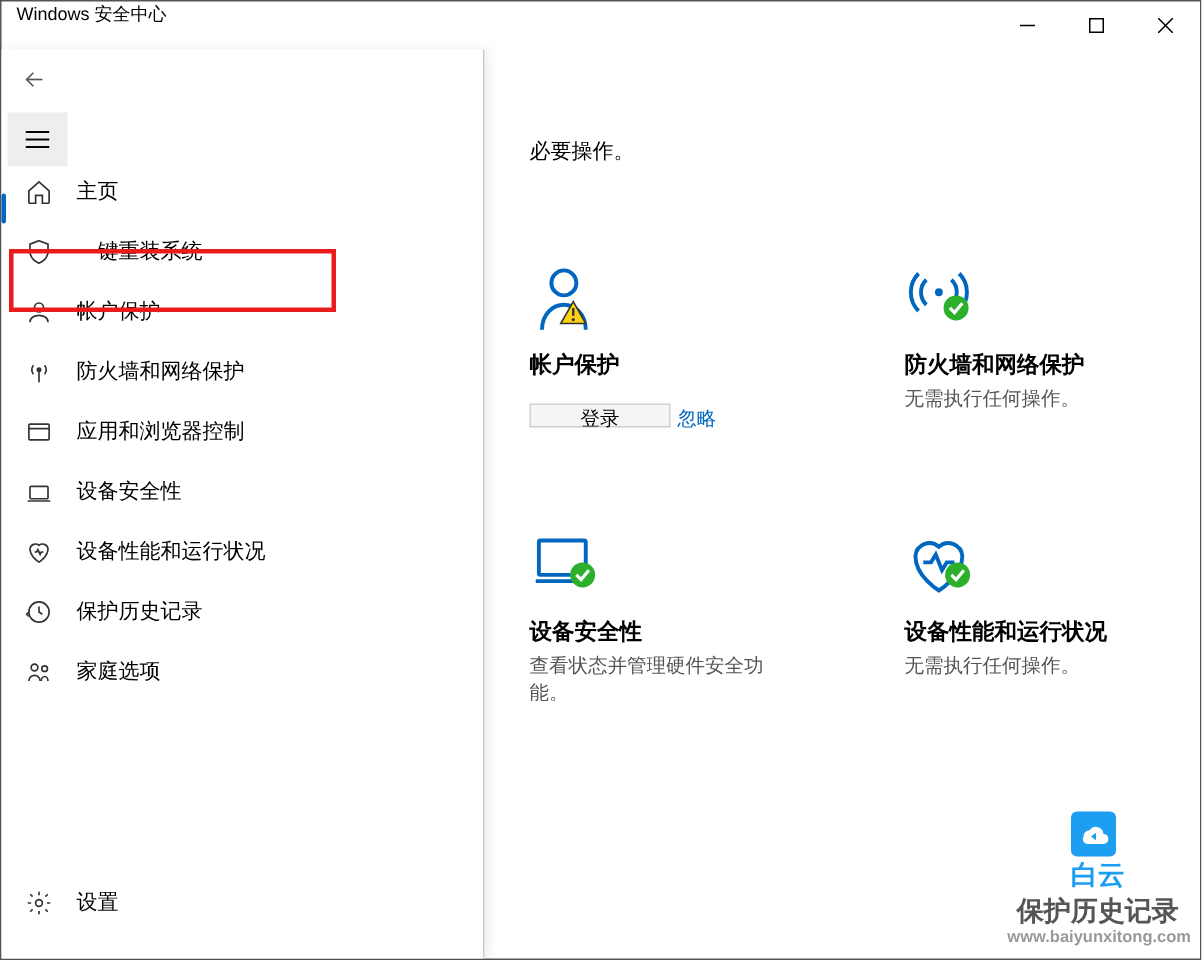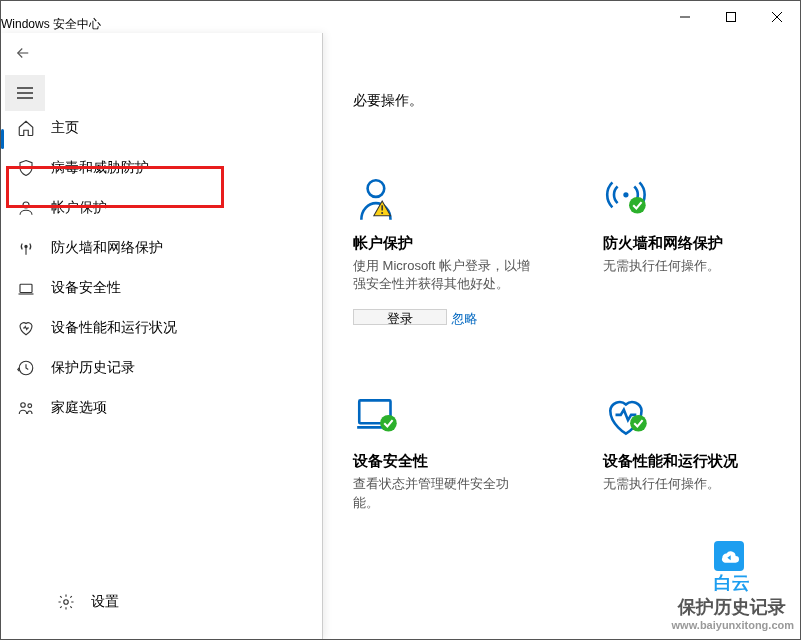--- a/index.html
+++ b/index.html
@@ -1,32 +1,32 @@
 <!DOCTYPE html>
 <html><head>
 <meta charset="utf-8">
 <style>
 * { margin: 0; padding: 0; box-sizing: border-box; font-family: "Segoe UI", "Microsoft YaHei", sans-serif; }
 html, body { width: 801px; height: 640px; background: #fff; overflow: hidden; }
 .window { width: 801px; height: 640px; border: 1px solid #555; position: relative; background: #fff; }
-.titlebar { height: 32px; display: flex; align-items: flex-end; }
+.titlebar { height: 32px; display: flex; align-items: flex-start; padding-left: 10px; }
 .titlebar .title { font-size: 12px; color: #000; }
 .titlebar .controls { margin-left: auto; display: flex; }
 .titlebar .controls .ctrl { width: 46px; height: 32px; display: flex; align-items: center; justify-content: center; cursor: pointer; }
 .back { width: 44px; height: 40px; display: flex; align-items: center; justify-content: center; cursor: pointer; color: #666; }
 .hamburger { width: 40px; height: 36px; margin: 2px 0 8px 4px; background: #eee; display: flex; align-items: center; justify-content: center; cursor: pointer; }
 .sidebar { position: absolute; left: 0; top: 32px; width: 322px; height: 606px; background: #fff; border-right: 1px solid #ccc; box-shadow: 2px 0 8px rgba(0,0,0,0.08); z-index: 10; }
 .nav { margin-top: 4px; }
 .nav-item { height: 40px; display: flex; align-items: flex-start; padding-left: 14px; font-size: 14px; color: #000; cursor: pointer; position: relative; }
 .nav-item .icon { width: 22px; display: flex; justify-content: center; margin-right: 14px; }
 .nav-item .bar { position: absolute; left: 0; top: 10px; bottom: 10px; width: 3px; background: #0067c0; border-radius: 2px; display: none; }
 .nav-item.active .bar { display: block; }
 .nav-item svg { stroke: #333; fill: none; }
 .highlight { position: absolute; border: 3px solid #e81c1c; pointer-events: none; z-index: 20; }
-.settings-row { position: absolute; bottom: 6px; left: 0; right: 0; padding-left: 40px; }
+.settings-row { position: absolute; bottom: 6px; left: 0; right: 0; }
 .content { position: absolute; left: 322px; top: 32px; right: 0; bottom: 0; padding-left: 30px; }
 .content .partial { font-size: 14px; color: #000; margin-top: 59px; }
 .cards { display: flex; flex-wrap: wrap; gap: 0 70px; margin-top: 60px; }
 .card { width: 180px; margin-bottom: 60px; }
 .card .icon { height: 58px; display: flex; align-items: center; justify-content: flex-start; }
 .card h3 { font-size: 15px; font-weight: 600; margin-top: 6px; color: #000; }
 .card p { font-size: 13px; color: #555; margin-top: 4px; line-height: 1.4; }
 .card button { margin-top: 16px; width: 94px; height: 16px; background: #f5f5f5; border: 1px solid #d0d0d0; font-size: 13px; cursor: pointer; }
 .card .link { color: #0067c0; font-size: 13px; margin-top: 4px; cursor: pointer; display: inline-block; }
 .watermark { position: absolute; right: 6px; bottom: 6px; display: flex; align-items: center; z-index: 30; flex-direction: column; }
@@ -85,41 +85,50 @@
             </svg>
           </span>
         <span>主页</span>
       </div>
       <div class="nav-item">
         <span class="icon">
             <svg width="18" height="18" viewBox="0 0 24 24" stroke-width="1.5">
               <path d="M12 2l8 3v6c0 5-3.5 9-8 11-4.5-2-8-6-8-11V5z"></path>
             </svg>
           </span>
-        <span>病毒和威胁防护</span>
+        <span>一键重装系统</span>
       </div>
       <div class="nav-item">
         <span class="icon">
             <svg width="18" height="18" viewBox="0 0 24 24" stroke-width="1.5">
               <circle cx="12" cy="8" r="4"></circle>
               <path d="M4 21c0-4 4-6 8-6s8 2 8 6"></path>
             </svg>
           </span>
         <span>帐户保护</span>
       </div>
       <div class="nav-item">
         <span class="icon">
             <svg width="18" height="18" viewBox="0 0 24 24" stroke-width="1.5">
               <circle cx="12" cy="10" r="1.5" fill="#333"></circle>
               <path d="M7 6a7 7 0 0 0 0 8"></path>
               <path d="M17 6a7 7 0 0 1 0 8"></path>
               <path d="M12 12v9"></path>
             </svg>
           </span>
         <span>防火墙和网络保护</span>
+      </div>
+      <div class="nav-item">
+        <span class="icon">
+            <svg width="18" height="18" viewBox="0 0 24 24" stroke-width="1.5">
+              <rect x="3" y="5" width="18" height="14" rx="1"></rect>
+              <line x1="3" y1="9" x2="21" y2="9"></line>
+            </svg>
+          </span>
+        <span>应用和浏览器控制</span>
       </div>
       <div class="nav-item">
         <span class="icon">
             <svg width="18" height="18" viewBox="0 0 24 24" stroke-width="1.5">
               <rect x="4" y="7" width="16" height="11" rx="1"></rect>
               <line x1="2" y1="20" x2="22" y2="20"></line>
             </svg>
           </span>
         <span>设备安全性</span>
       </div>
@@ -179,21 +188,20 @@
         <div class="icon">
           <svg width="50" height="50" viewBox="0 0 48 48">
             <circle cx="22" cy="14" r="8" fill="none" stroke="#0067c0" stroke-width="2.5"></circle>
             <path d="M8 44c0-10 7-16 14-16s14 6 14 16" fill="none" stroke="#0067c0" stroke-width="2.5"></path>
             <path d="M28 26l8 14h-16z" fill="#fcd116" stroke="#333" stroke-width="1"></path>
             <line x1="28" y1="30" x2="28" y2="35" stroke="#333" stroke-width="1.5"></line>
             <circle cx="28" cy="37.5" r="1" fill="#333"></circle>
           </svg>
         </div>
         <h3>帐户保护</h3>
-        <p>使用 Microsoft 帐户登录，以增强安全性并获得其他好处。</p>
         <button>登录</button>
         <div class="link">忽略</div>
       </div>
 
       <div class="card">
         <div class="icon">
           <svg width="50" height="50" viewBox="0 0 48 48">
             <circle cx="22" cy="20" r="2.5" fill="#0067c0"></circle>
             <path d="M14 12a11 11 0 0 0 0 16" fill="none" stroke="#0067c0" stroke-width="2.5"></path>
             <path d="M30 12a11 11 0 0 1 0 16" fill="none" stroke="#0067c0" stroke-width="2.5"></path>

